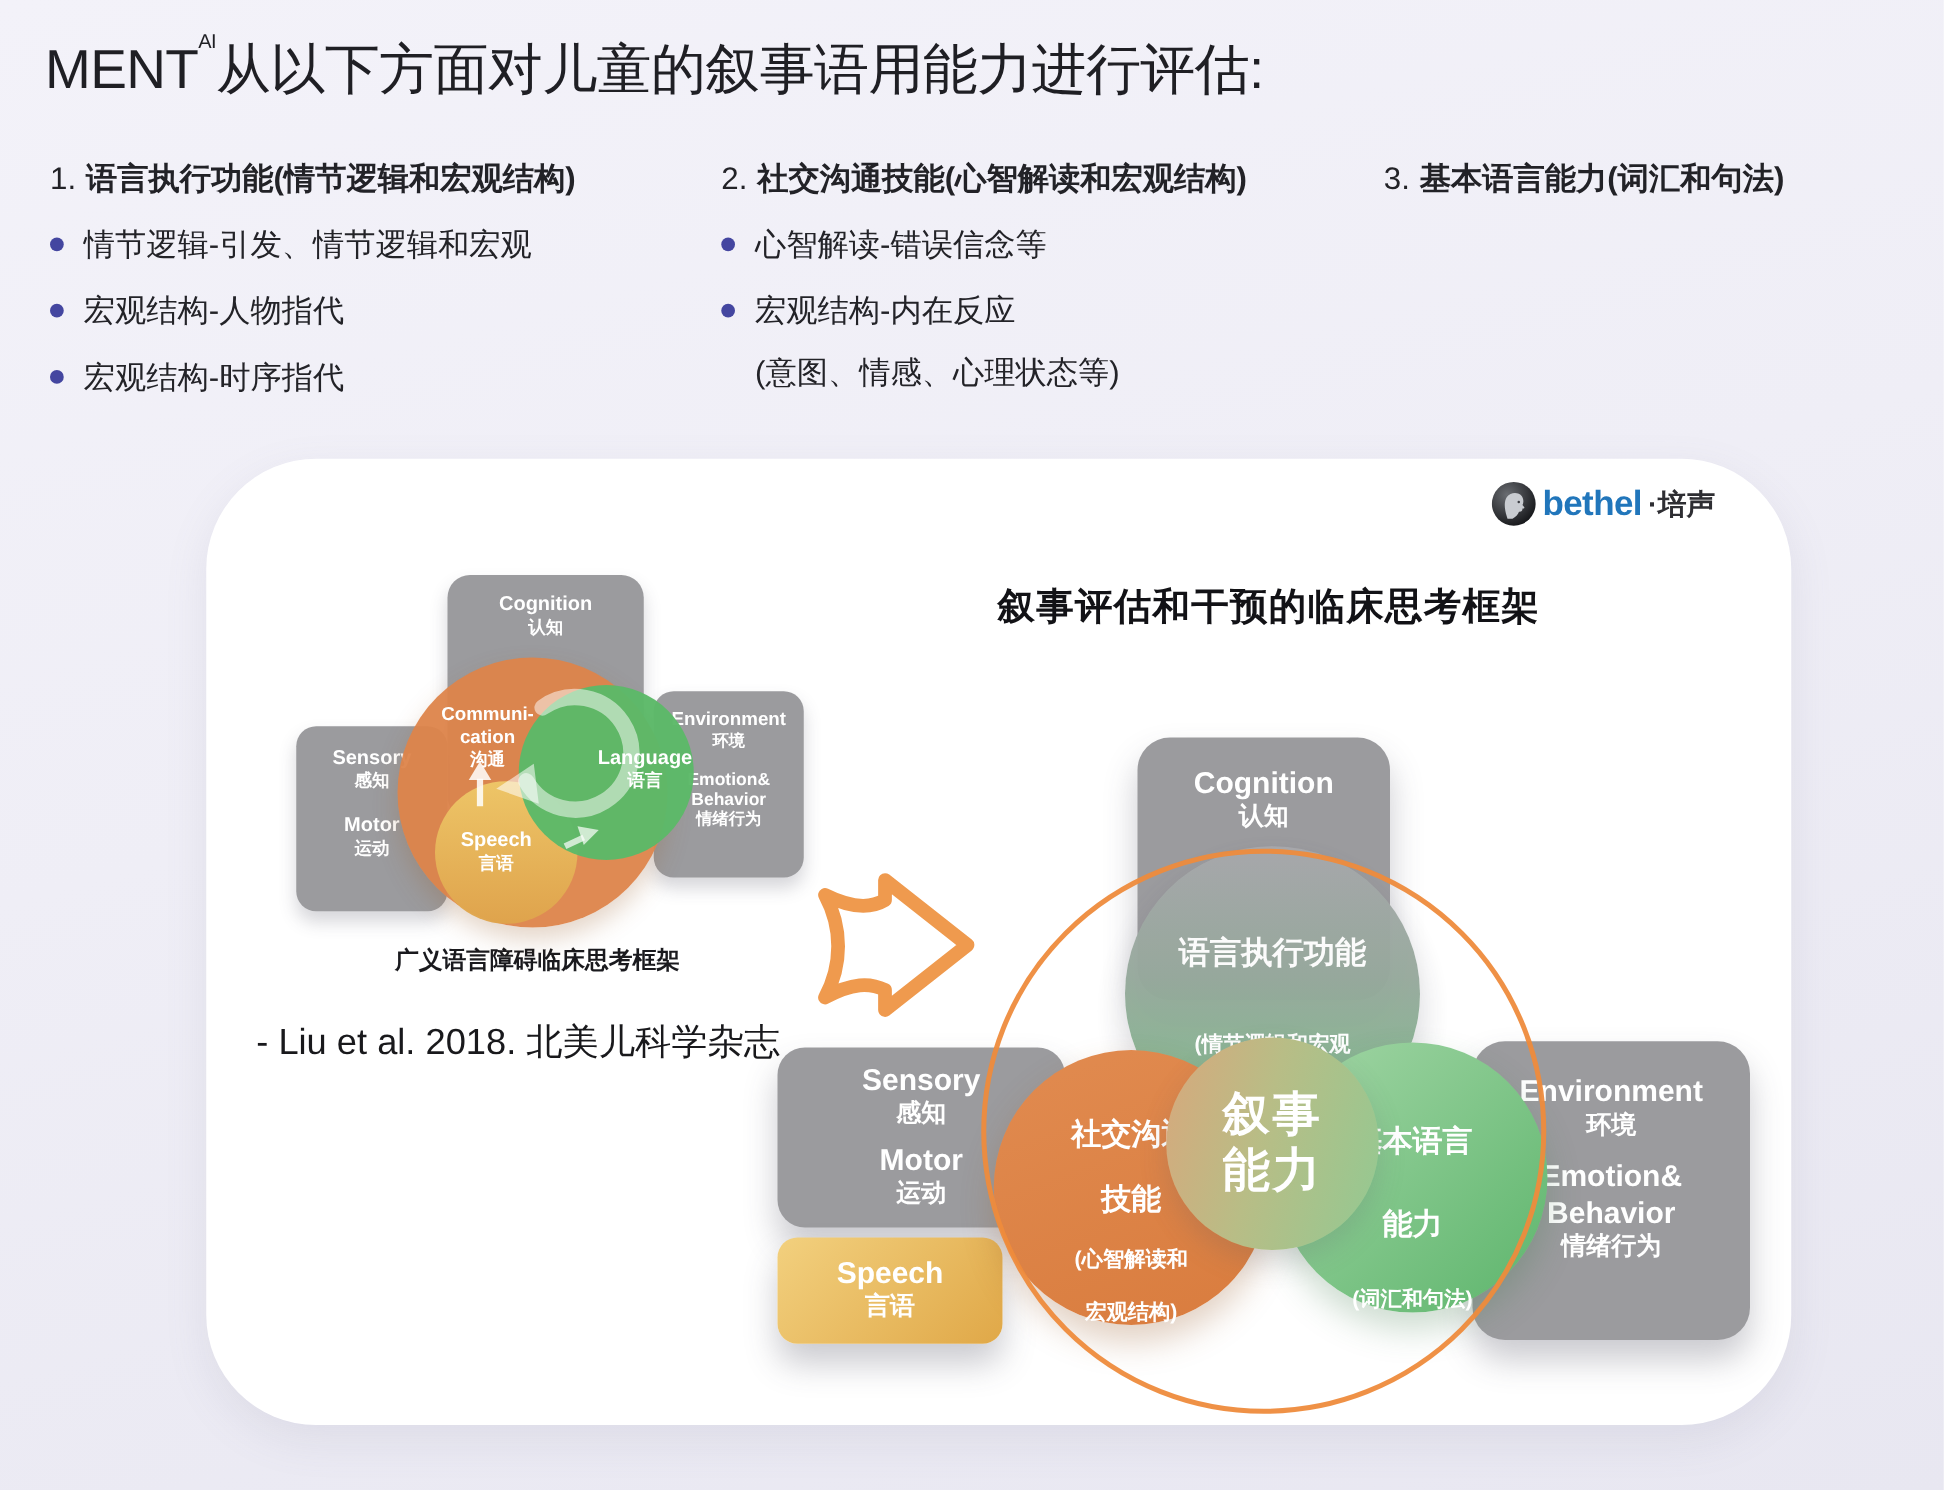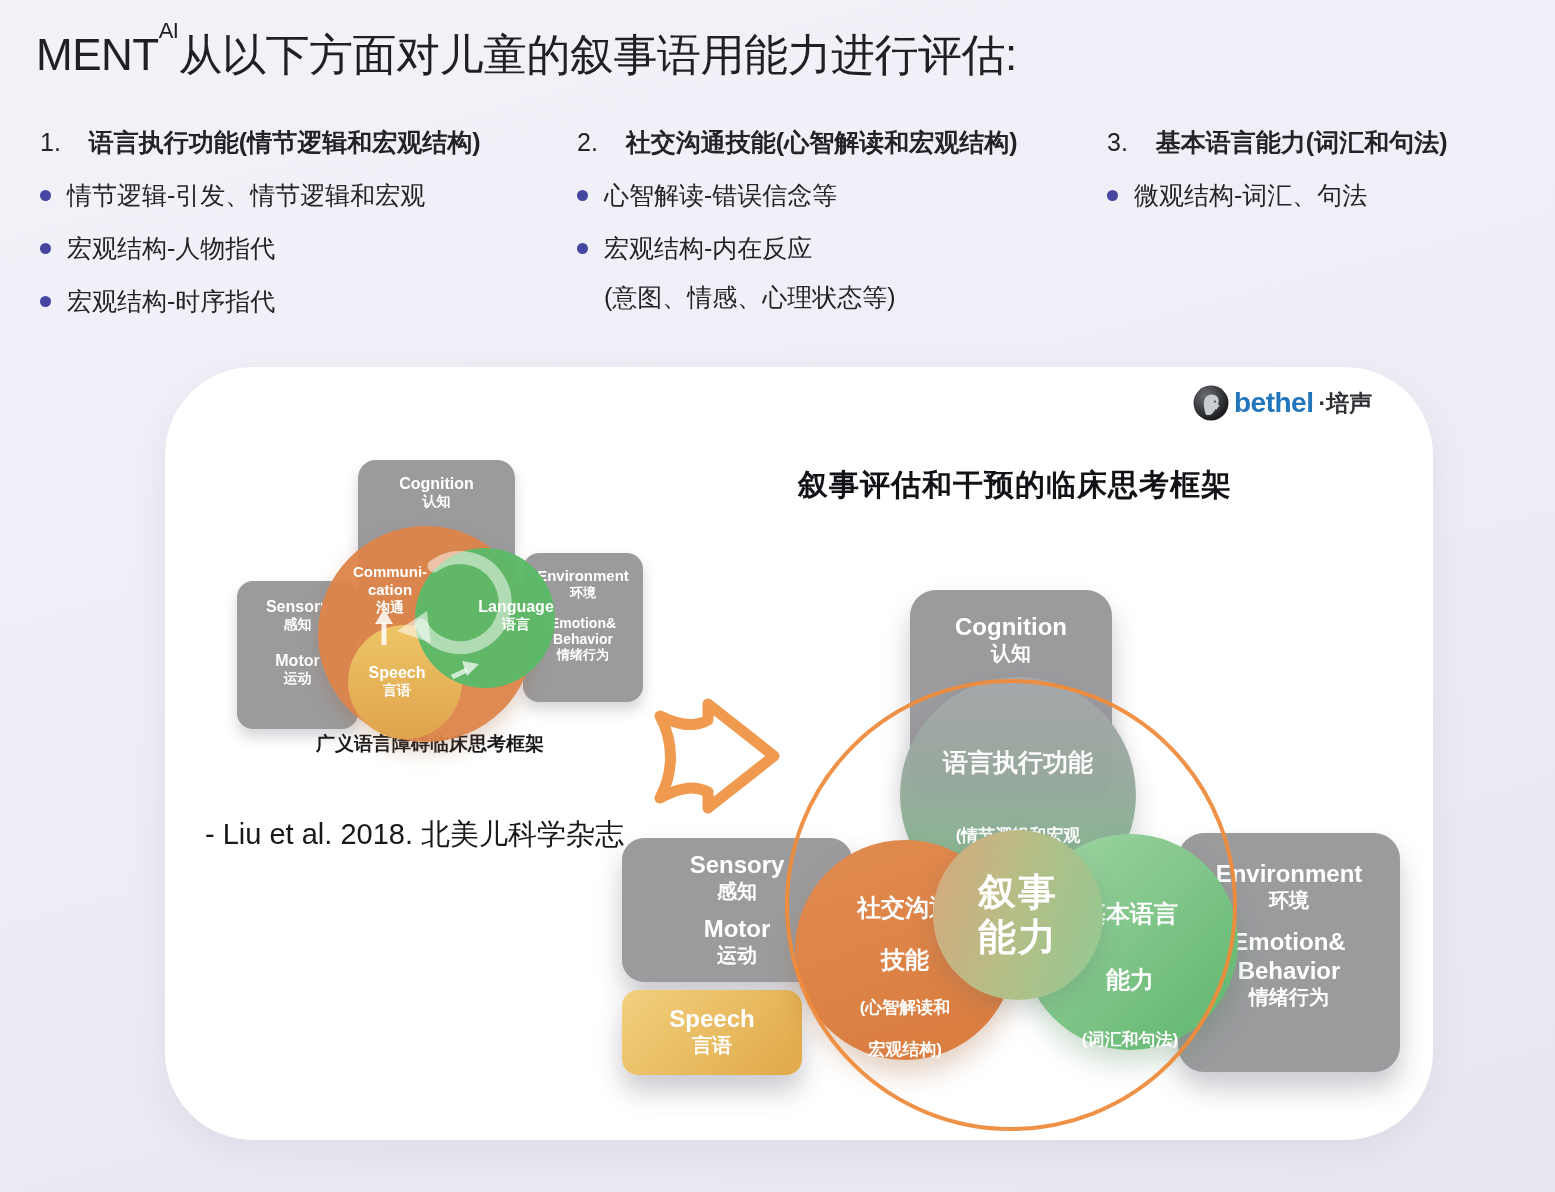--- a/index.html
+++ b/index.html
@@ -4,25 +4,25 @@
 <style>
   html,body{margin:0;padding:0;}
   body{
     width:1555px;height:1192px;position:relative;overflow:hidden;
     background:linear-gradient(165deg,#f3f2f9 0%,#efeef6 45%,#e8e7f1 100%);
     font-family:"Liberation Sans","DejaVu Sans",sans-serif;
     color:#222227;
   }
   
   .page-title{position:absolute;left:36px;top:26px;font-size:44px;font-weight:500;letter-spacing:-0.5px;color:#1f1f24;}
-  .page-title sup{font-size:22px;position:relative;top:-16px;font-weight:500;}
+  .page-title sup{font-size:16px;position:relative;top:-16px;font-weight:500;}
   .col{position:absolute;top:126px;}
   .col-heading{display:flex;gap:8px;font-size:25px;align-items:baseline;white-space:nowrap;}
   .col-heading .num{font-weight:400;}
-  .col-heading .txt{font-weight:700;margin-left:20px;}
+  .col-heading .txt{font-weight:700;}
   .bullet-row{display:flex;align-items:center;gap:16px;margin-top:19px;height:34px;white-space:nowrap;}
   .dot{width:11px;height:11px;border-radius:50%;background:#4446a0;flex:0 0 auto;}
   .bullet-text{font-size:25px;color:#232328;}
   .note-row{margin-left:27px;margin-top:16px;font-size:25px;color:#232328;white-space:nowrap;}
   
   .card{position:absolute;left:165px;top:367px;width:1268px;height:773px;background:#ffffff;
         border-radius:88px;box-shadow:0 12px 34px rgba(120,120,150,.12);}
   .card *{box-sizing:border-box;}
   
   .logo{position:absolute;left:1028px;top:18px;display:flex;align-items:center;gap:5px;}
@@ -36,21 +36,21 @@
   .shadow-sm{box-shadow:0 8px 14px rgba(70,70,85,.22);}
   .shadow-lg{box-shadow:0 16px 26px rgba(70,70,85,.28);}
   .circle{position:absolute;border-radius:50%;color:#fff;font-weight:700;text-align:center;
           display:flex;flex-direction:column;align-items:center;justify-content:space-between;}
   
   .m-en{font-size:16px;line-height:19px;}
   .m-zh{font-size:14px;line-height:17px;}
   .m-en2{font-size:15px;line-height:18px;}
   .m-zh2{font-size:13px;line-height:16px;}
   .gap14{height:14px;} .gap10{height:10px;} .gap18{height:18px;}
-  .mini-caption{position:absolute;left:85px;top:364px;width:360px;text-align:center;
+  .mini-caption{position:absolute;left:85px;top:388px;width:360px;text-align:center;
                 font-size:19px;font-weight:700;color:#1a1a1e;}
   .citations{position:absolute;left:40px;top:450px;font-size:29px;line-height:35px;color:#19191c;white-space:nowrap;}
   
   .r-en{font-size:24px;line-height:29px;}
   .r-zh{font-size:20px;line-height:25px;}
   .c-title{font-size:25px;line-height:31px;}
   .c-sub{font-size:17px;line-height:21px;}
   .narrative-line{font-size:38px;line-height:45px;letter-spacing:2px;}
 </style>
 </head>
@@ -92,24 +92,20 @@
     <span class="dot"></span>
     <span class="bullet-text">宏观结构-内在反应</span>
   </div>
   <div class="note-row">(意图、情感、心理状态等)</div>
 </div>
 
 <div class="col" style="left:1107px;">
   <div class="col-heading">
     <span class="num">3.</span>
     <span class="txt">基本语言能力(词汇和句法)</span>
-  </div>
-  <div class="bullet-row">
-    <span class="dot"></span>
-    <span class="bullet-text">微观结构-词汇、句法</span>
   </div>
 </div>
 
 <div class="card">
 
   <div class="logo">
     <svg width="36" height="36" viewBox="0 0 36 36">
       <defs>
         <radialGradient id="lg" cx="35%" cy="30%" r="80%">
           <stop offset="0%" stop-color="#6a6d72"></stop>

